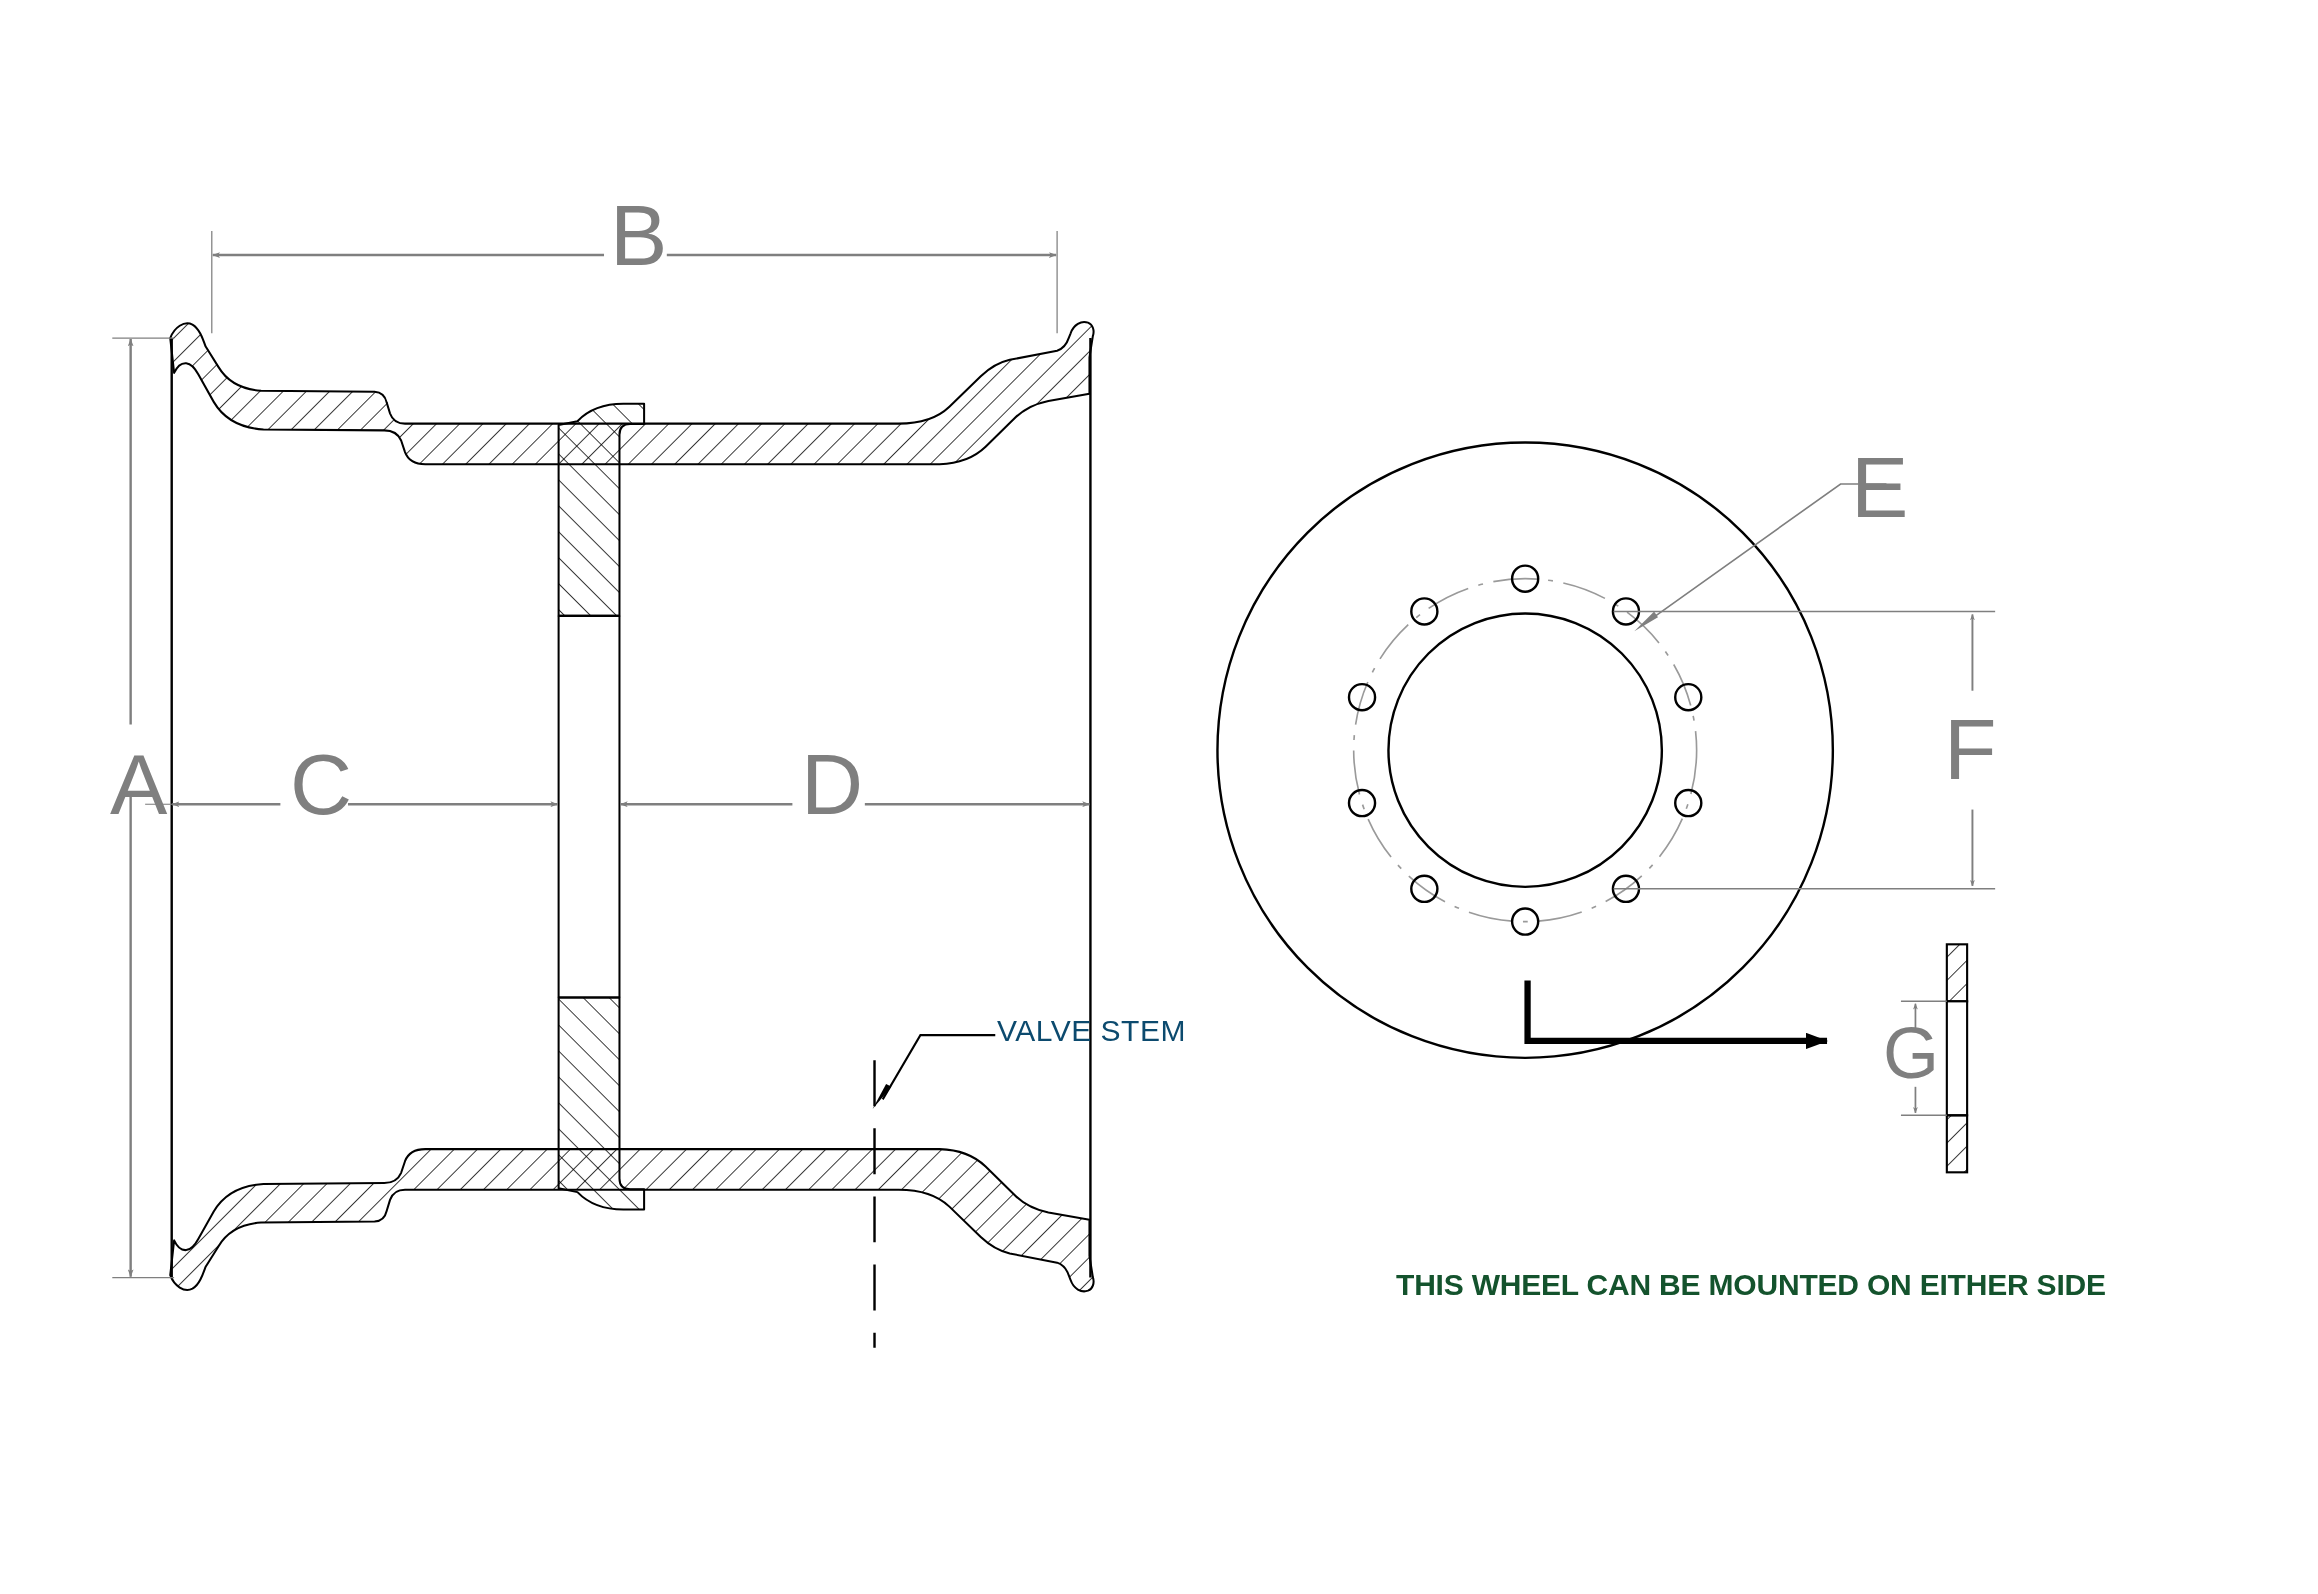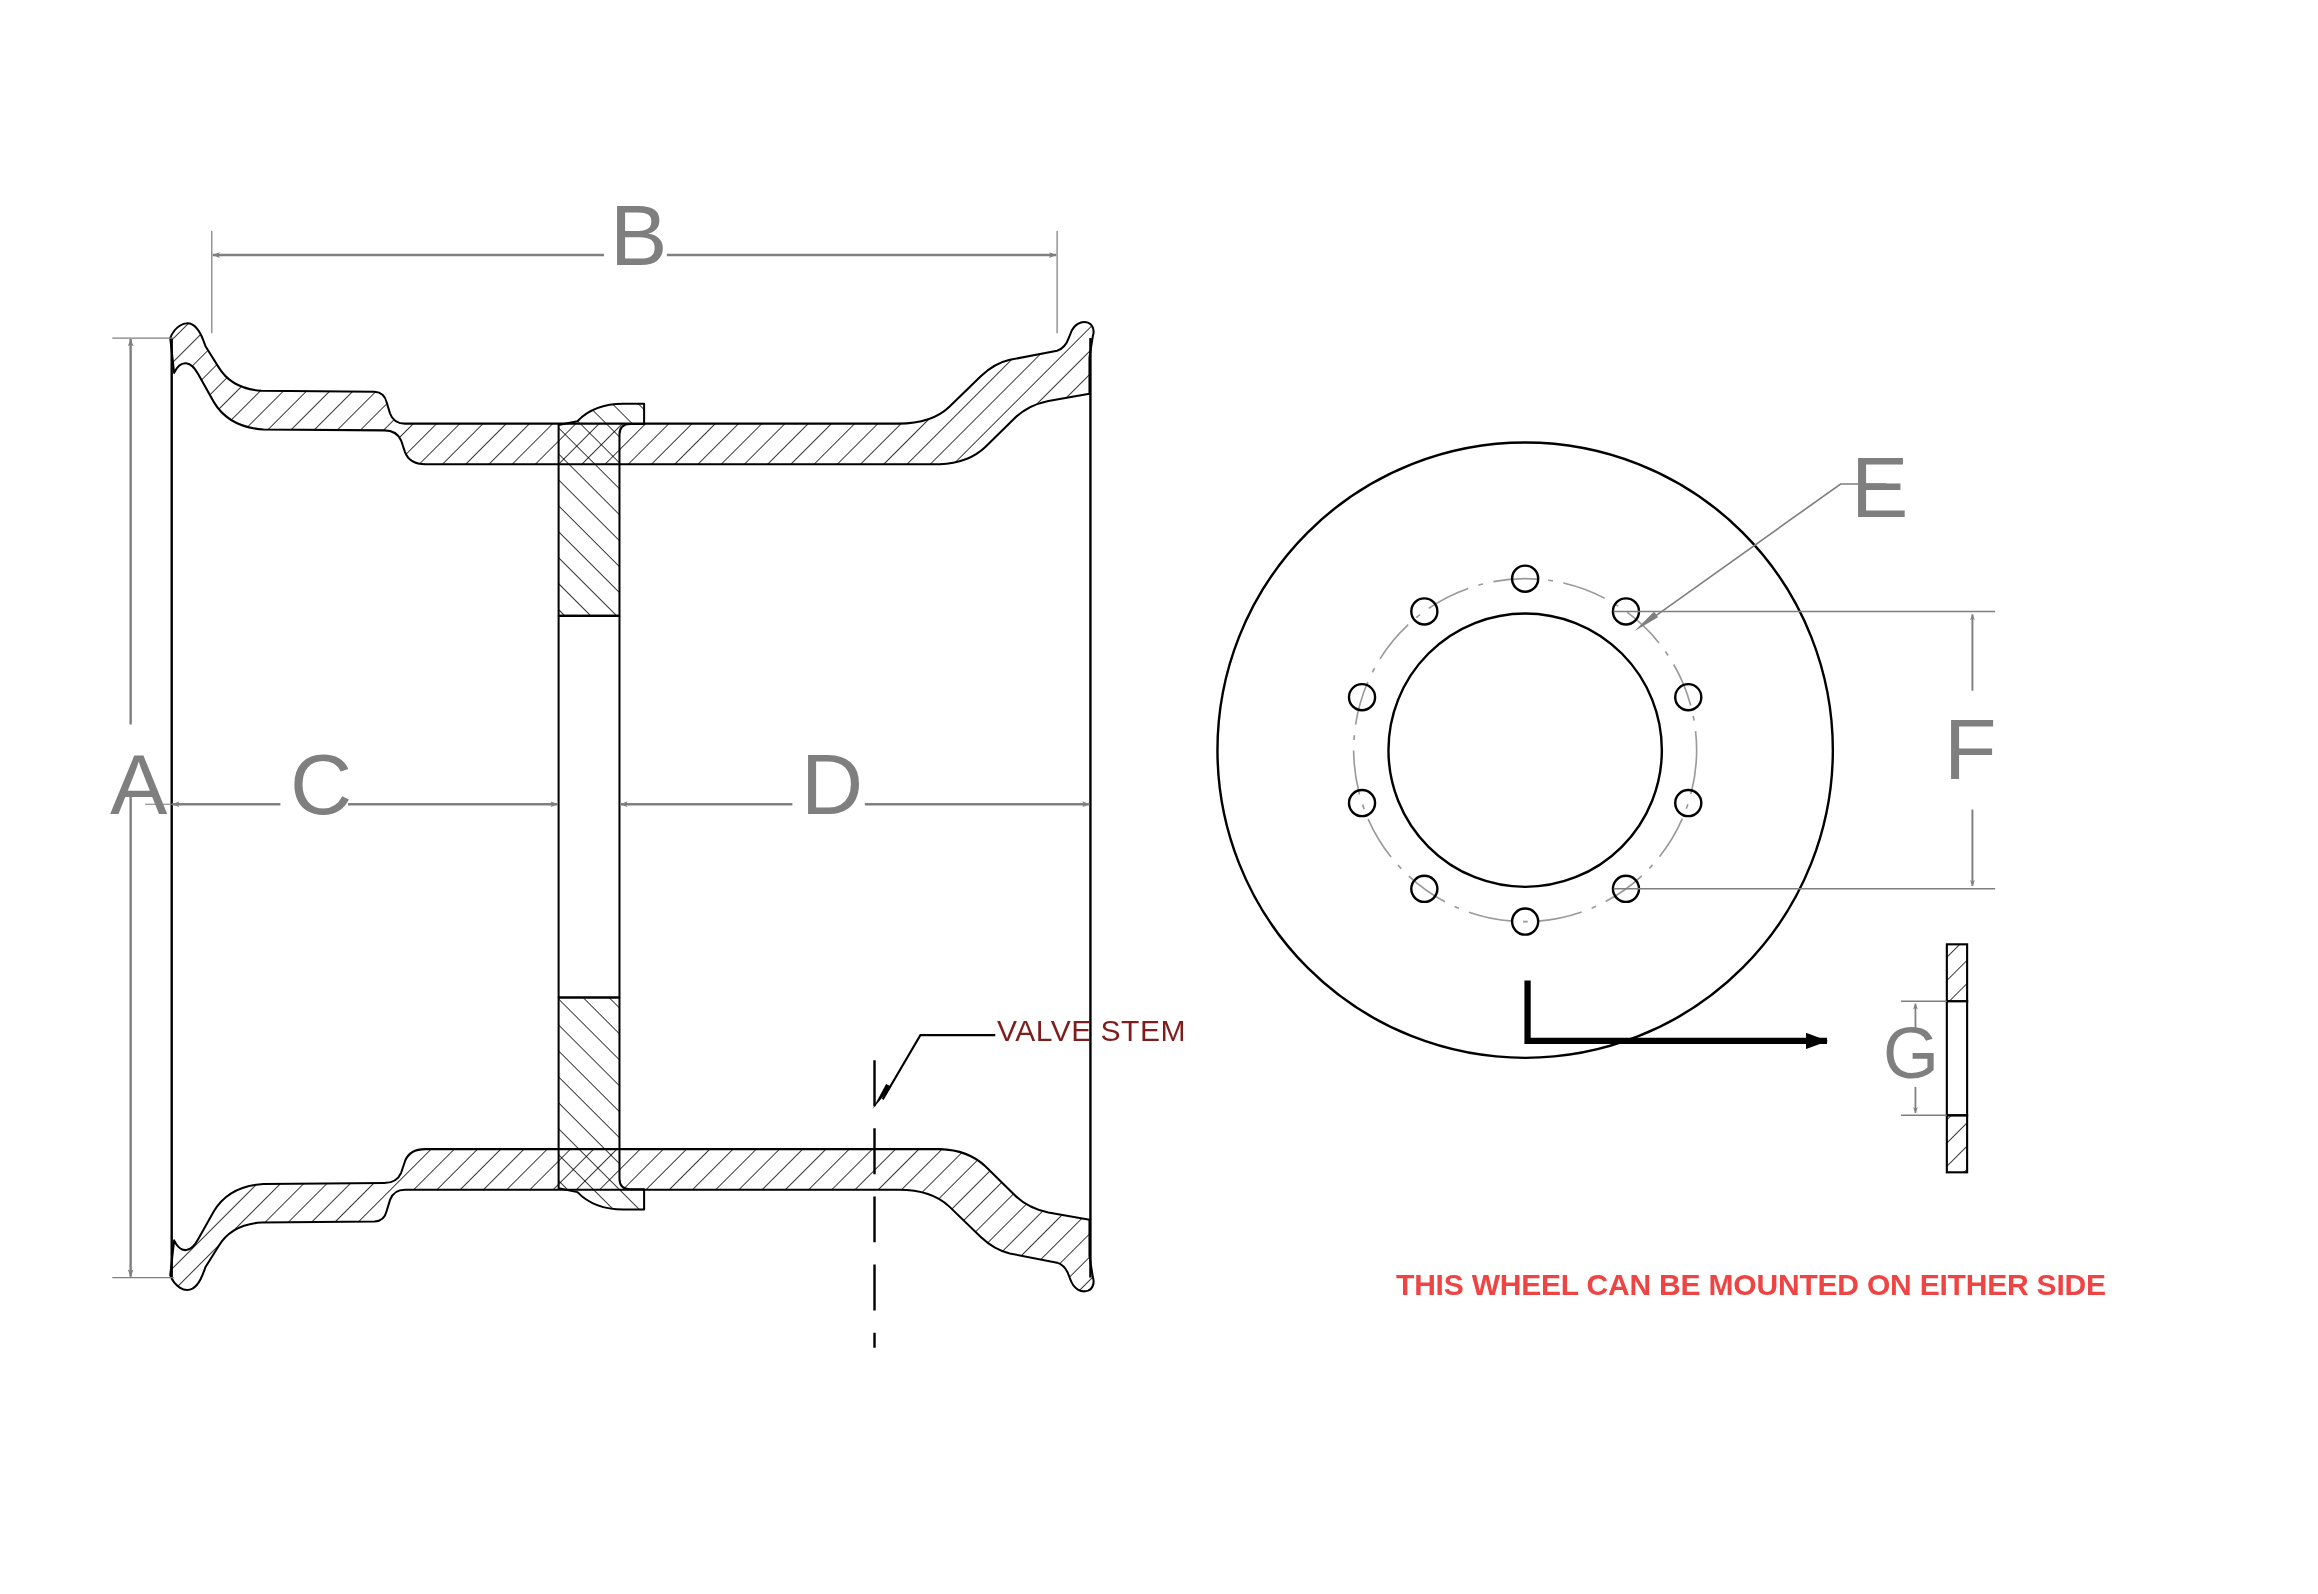--- a/index.html
+++ b/index.html
@@ -16,29 +16,29 @@
     position:absolute;
     color:#7f7f7f;
     font-family:"Liberation Sans",sans-serif;
     font-weight:400;
     line-height:1;
     white-space:nowrap;
     user-select:none;
   }
   .note{
     position:absolute;
-    color:#ef4444;
+    color:#14532d;
     font-family:"Liberation Sans",sans-serif;
     white-space:nowrap;
     line-height:1;
   }
   .note-bold{font-weight:700;letter-spacing:-0.2px;}
   .leader-label{
     position:absolute;
-    color:#7f1d1d;
+    color:#0c4a6e;
     font-family:"Liberation Sans",sans-serif;
     font-weight:400;
     white-space:nowrap;
     line-height:1;
     letter-spacing:0.5px;
   }
 </style>
 </head>
 <body>
 

